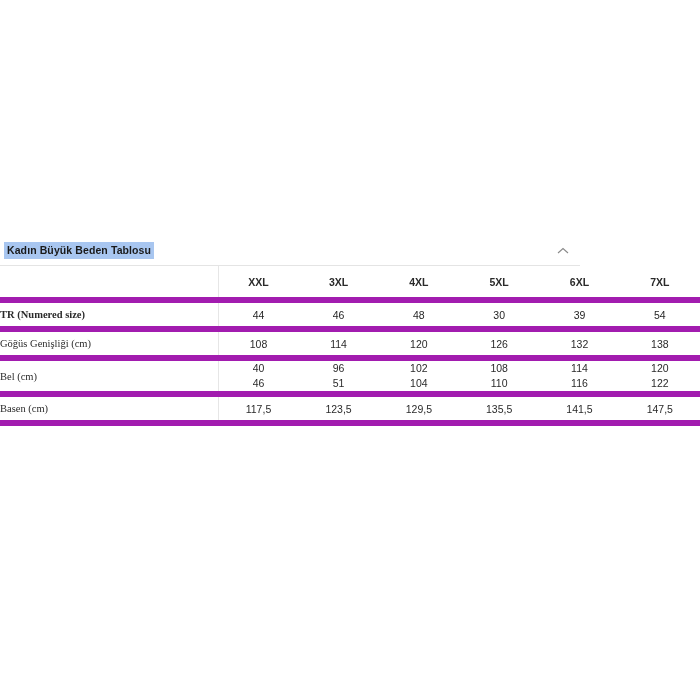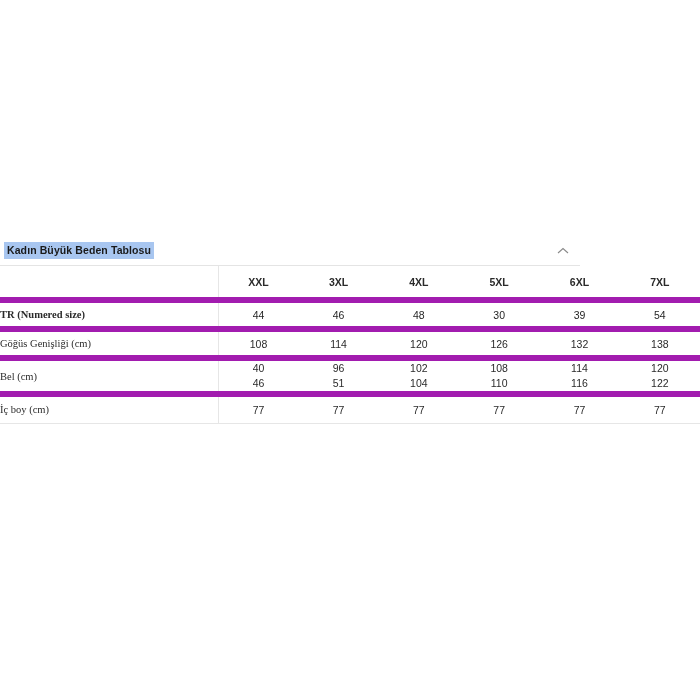--- a/index.html
+++ b/index.html
@@ -191,26 +191,26 @@
           </td>
           <td class="cell">
             <span class="l1">114</span>
             <span class="l2">116</span>
           </td>
           <td class="cell">
             <span class="l1">120</span>
             <span class="l2">122</span>
           </td>
         </tr>
-        <tr class="last-row">
-          <td class="row-label">İç boy (cm)</td>
-          <td class="cell">77</td>
-          <td class="cell">77</td>
-          <td class="cell">77</td>
-          <td class="cell">77</td>
-          <td class="cell">77</td>
-          <td class="cell">77</td>
+        <tr>
+          <td class="row-label">Basen (cm)</td>
+          <td class="cell">117,5</td>
+          <td class="cell">123,5</td>
+          <td class="cell">129,5</td>
+          <td class="cell">135,5</td>
+          <td class="cell">141,5</td>
+          <td class="cell">147,5</td>
         </tr>
       </tbody>
     </table>
 
   </div>
 </div>
 
 </body></html>

